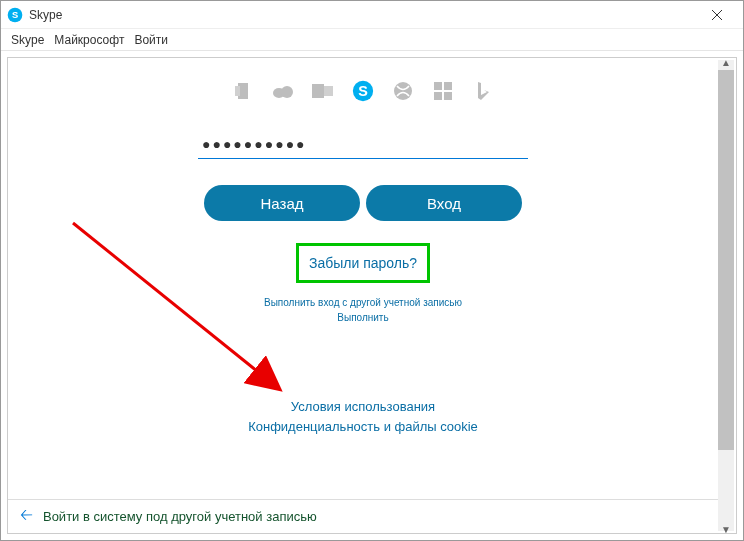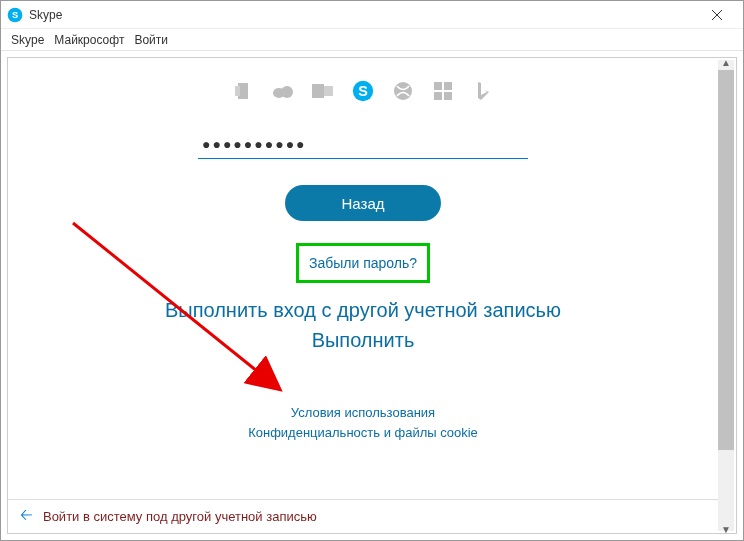--- a/index.html
+++ b/index.html
@@ -103,31 +103,31 @@
     color:#fff; border:none; border-radius:18px;
     font-size:15px; cursor:pointer;
   }
   .forgot-wrap {
     display:inline-block;
     margin-top: 22px;
     padding: 8px 10px;
     border: 3px solid #00c400;
   }
   .forgot-link { color:#0a6ea5; font-size:14px; cursor:pointer; }
-  .other-account { margin-top: 12px; color:#0a6ea5; font-size:20px; line-height:1.5; cursor:pointer; }
-  .legal { margin-top: 48px; color:#0a6ea5; font-size:13px; line-height:1.5; cursor:pointer; }
+  .other-account { margin-top: 12px; color:#0a6ea5; font-size:10px; line-height:1.5; cursor:pointer; }
+  .legal { margin-top: 72px; color:#0a6ea5; font-size:13px; line-height:1.5; cursor:pointer; }
   .bottom-bar {
     position:absolute; left:0; right:18px; bottom:0; height:34px;
     border-top:1px solid #ddd;
     display:flex; align-items:center;
     padding-left:12px;
     font-size:13px;
   }
   .bottom-bar .arrow { color:#0078d7; font-size:16px; margin-right:10px; }
-  .bottom-bar .txt { color:#7f1d1d; cursor:pointer;text-align:right; }
+  .bottom-bar .txt { color:#14532d; cursor:pointer;text-align:right; }
 
   .annotation-arrow {
     position:absolute;
     left: 60px;
     top: 160px;
     pointer-events:none;
   }
 </style>
 </head>
 <body>
@@ -203,20 +203,21 @@
               <path d="M3 2 L6 3 L6 15 L12 12 L9 10 L14 12 L6 20 L3 18 Z" fill="#bdbdbd"></path>
             </svg>
           </span>
       </div>
 
 
       <input type="text" class="pwd-field" readonly="" value="●●●●●●●●●●" style="">
 
       <div class="btn-row">
         <button class="btn">Назад</button>
+        <button class="btn">Вход</button>
       </div>
 
       <div class="forgot-wrap">
         <span class="forgot-link">Забыли пароль?</span>
       </div>
 
       <div class="other-account">
         <div>Выполнить вход с другой учетной записью</div>
         <div>Выполнить</div>
       </div>

